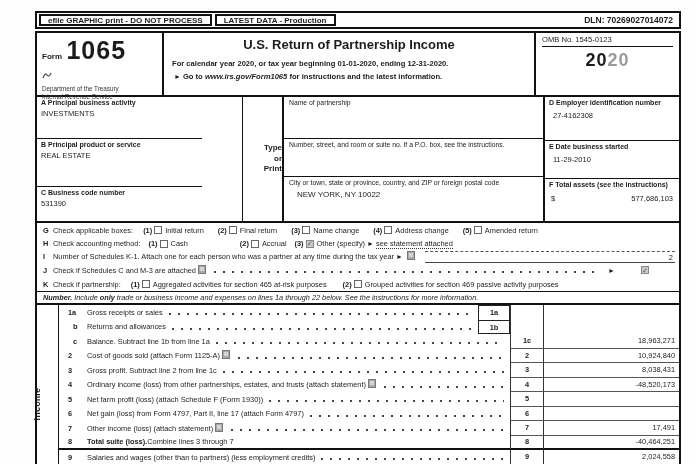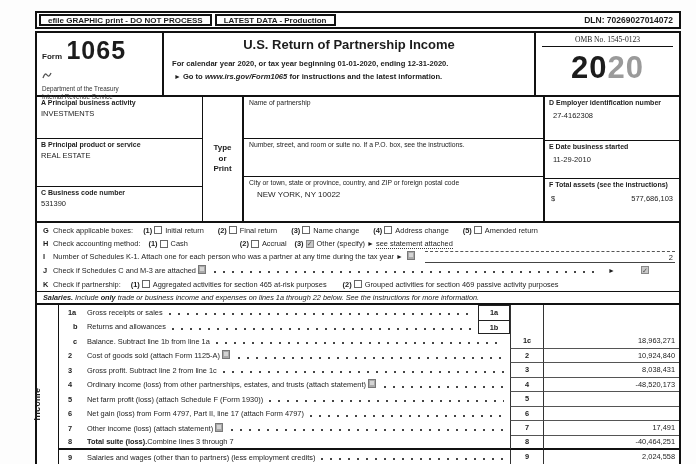--- a/index.html
+++ b/index.html
@@ -25,34 +25,34 @@
   .hdr-left .formword { font-size:8px; font-weight:bold; }
   .hdr-left .formnum { font-size:25px; font-weight:bold; letter-spacing:1px; }
   .hdr-left .dept { font-size:6.3px; color:#333; line-height:1.25; margin-top:2px; }
   .hdr-center { flex:1; border-left:2px solid #111; border-right:2px solid #111;
                 padding:3px 8px; text-align:center; }
   .hdr-center .title { font-size:13px; font-weight:bold; margin-top:1px; }
   .hdr-center .sub { font-size:7.6px; font-weight:bold; text-align:left; margin-top:7px; }
   .hdr-center .goto { font-size:7.6px; font-weight:bold; text-align:left; margin-top:4px; }
   .hdr-center .goto .url { font-style:italic; }
   .hdr-right { width:143px; padding:2px 6px; text-align:center; }
-  .hdr-right .omb { font-size:7.6px; border-bottom:1.5px solid #111; padding-bottom:2px; text-align:center;font-family:Liberation Serif, serif; }
-  .hdr-right .year { font-size:31px; font-weight:bold; margin-top:3px; letter-spacing:1px; }
+  .hdr-right .omb { font-size:7.6px; border-bottom:1.5px solid #111; padding-bottom:2px; text-align:left; }
+  .hdr-right .year { font-size:18px; font-weight:bold; margin-top:3px; letter-spacing:1px; }
   .hdr-right .year .gray { color:#9a9a9a; }
 
   
   .info { display:flex; height:126px; border-bottom:2px solid #111; }
   .col-abc { width:165px; display:flex; flex-direction:column; }
   .col-abc .ibox { padding:2px 4px; border-bottom:1.5px solid #111; }
   .col-abc .ibox:last-child { border-bottom:none; }
   .ibox .ilabel { font-size:7px; font-weight:bold; line-height:1.15; }
   .ibox .ival { font-size:7.5px; margin-top:2px; }
   .col-type { width:42px; border-left:1.5px solid #111; border-right:2px solid #111;
-              display:flex; flex-direction:column; justify-content:center; align-items:center;
-              font-size:8px; font-weight:bold; line-height:1.3; }
+              display:flex; flex-direction:column; justify-content:center; align-items:flex-end;
+              font-size:8px; font-weight:bold; line-height:1.3;margin-left:40px; }
   .col-name { flex:1; display:flex; flex-direction:column; }
   .col-name .nbox { padding:2px 5px; border-bottom:1.5px solid #111; }
   .col-name .nbox:last-child { border-bottom:none; }
   .nbox .nlabel { font-size:6.8px; }
   .nbox .nval { font-size:8px; margin:4px 0 0 8px; }
   .col-def { width:136px; border-left:2px solid #111; display:flex; flex-direction:column; }
   .col-def .dbox { padding:2px 4px; border-bottom:1.5px solid #111; }
   .col-def .dbox:last-child { border-bottom:none; }
   .dbox .dlabel { font-size:7px; font-weight:bold; line-height:1.2; }
   .dbox .dval { font-size:7.5px; margin:4px 0 0 4px; }
@@ -270,21 +270,21 @@
         <span>Check if partnership:</span>
         <span class="bnum" style="margin-left:10px">(1)</span>
         <span class="cb"></span>
         <span>Aggregated activities for section 465 at-risk purposes</span>
         <span class="bnum" style="margin-left:16px">(2)</span>
         <span class="cb"></span>
         <span>Grouped activities for section 469 passive activity purposes</span>
       </div>
 
       <div class="caution">
-        <b>Salaries.</b><span> Include </span><b>only</b><span> trade or business income and expenses on lines 1a through 22 below. See the instructions for more information.</span>
+        <b>Number.</b><span> Include </span><b>only</b><span> trade or business income and expenses on lines 1a through 22 below. See the instructions for more information.</span>
       </div>
     </div>
 
     <div class="table">
       <div class="side">
         <span class="side-label">Income</span>
       </div>
       <div class="rows">
 
         <div class="trow">

